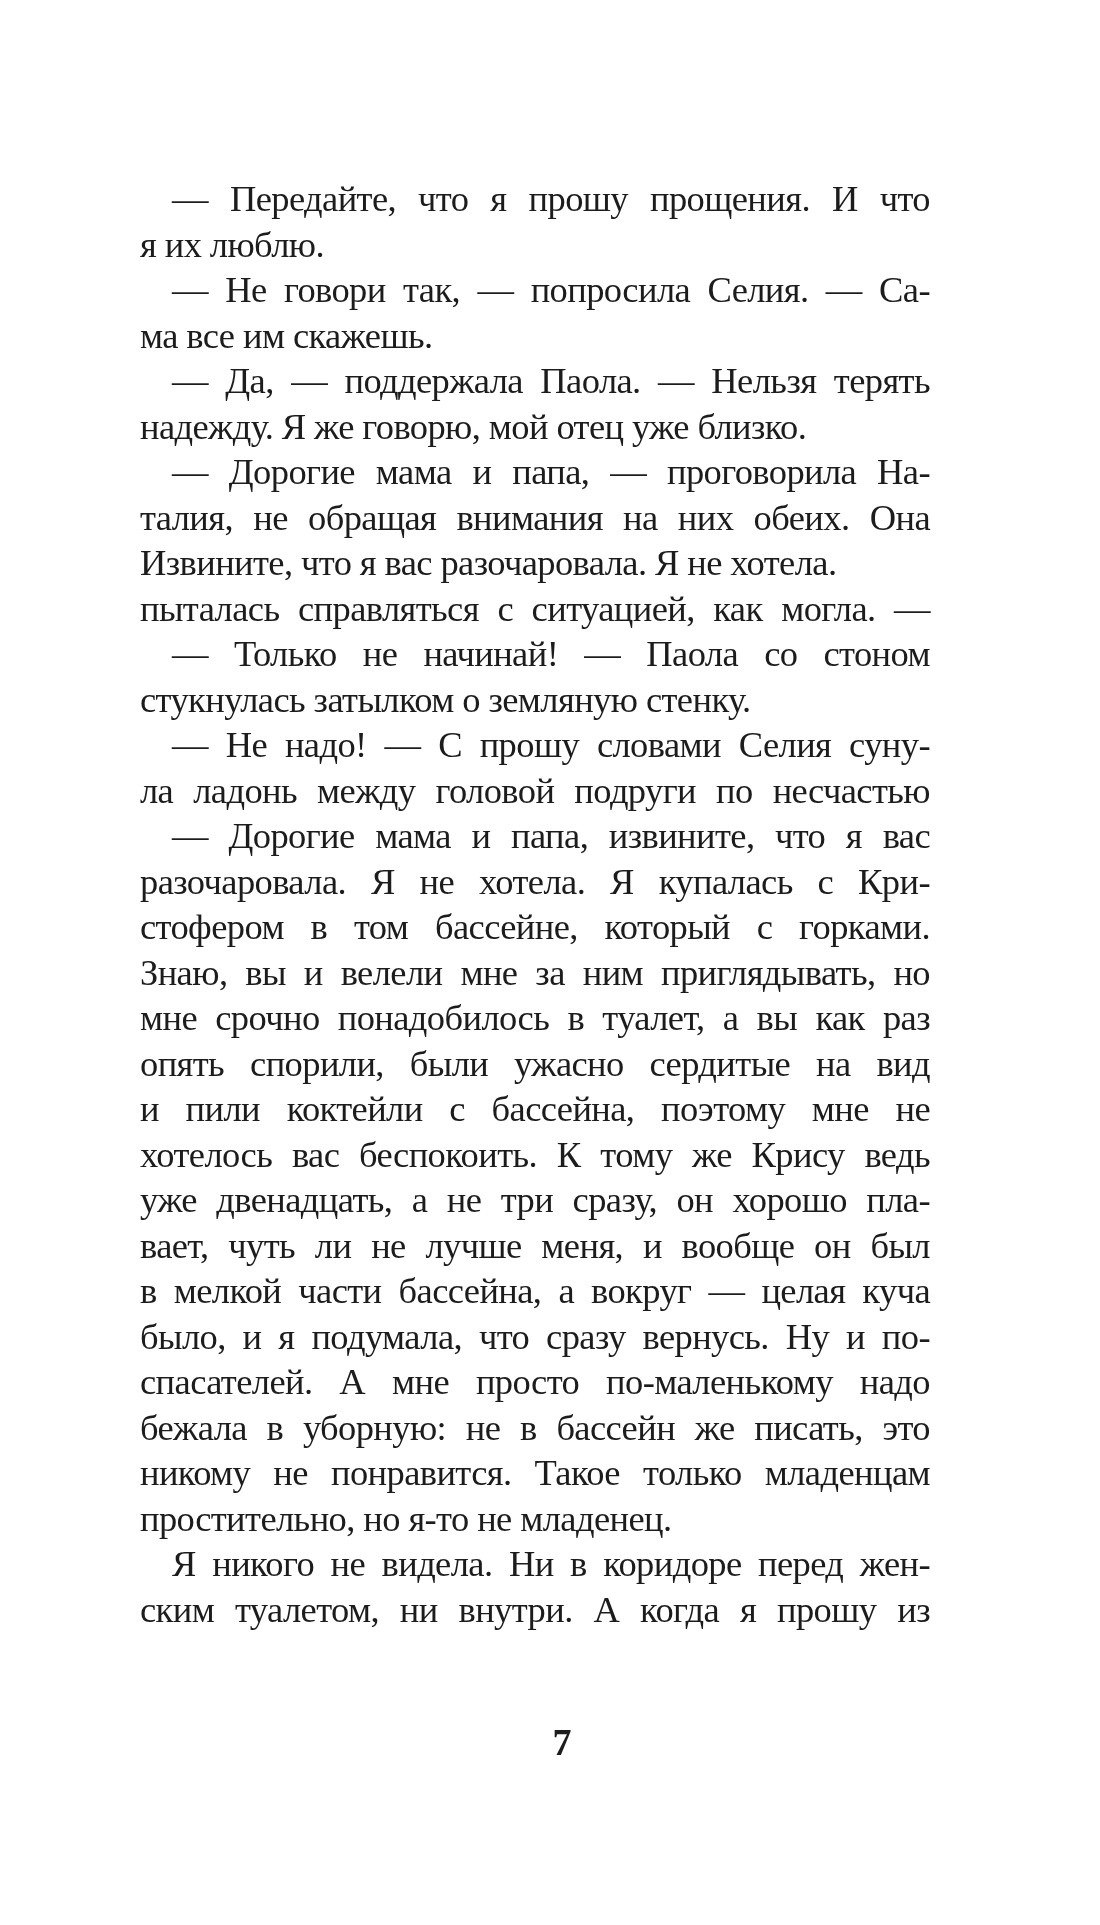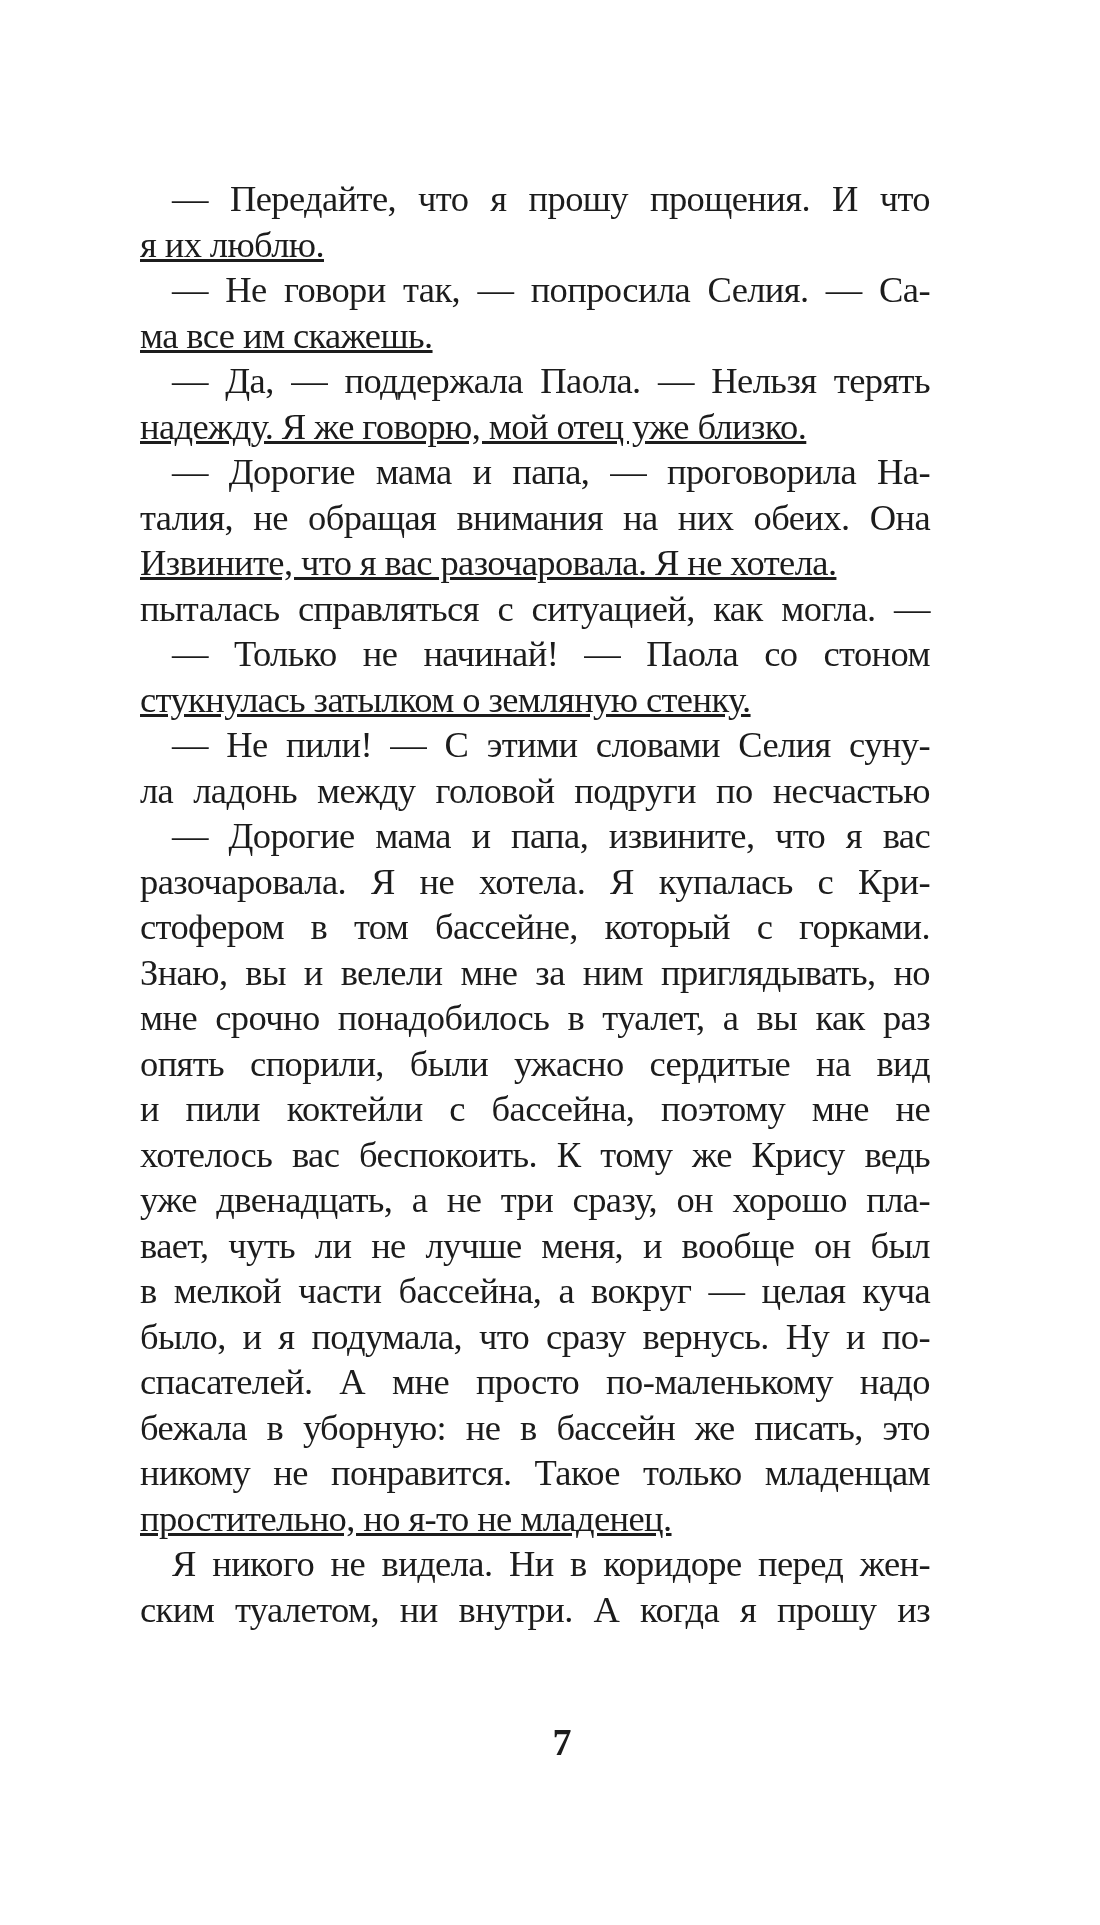--- a/index.html
+++ b/index.html
@@ -12,21 +12,21 @@
   .text-block {
     position: absolute; left: 128px; top: 176px; width: 790px;
     font-family: "Liberation Serif", "DejaVu Serif", serif;
     font-size: 36.5px; color: #1c1c1c;
   }
   .line {
     display: block; height: 45.5px; line-height: 45.5px;
     white-space: nowrap; text-align: justify; text-align-last: justify;
     letter-spacing: -0.6px;
   }
-  .line.last { text-align-last: left; text-decoration: underline; }
+  .line.last { text-align-last: left; }
   .line.indent { padding-left: 32px; }
   .page-number {
     position: absolute; left: 0; width: 1100px; top: 1720px;
     text-align: center;
     font-family: "Liberation Serif", "DejaVu Serif", serif;
     font-weight: bold; font-size: 38px; color: #1c1c1c;
   }
 </style>
 </head>
 <body>
@@ -38,21 +38,21 @@
       <span class="line indent">— Не говори так, — попросила Селия. — Са-</span>
       <span class="line last">ма все им скажешь.</span>
       <span class="line indent">— Да, — поддержала Паола. — Нельзя терять</span>
       <span class="line last">надежду. Я же говорю, мой отец уже близко.</span>
       <span class="line indent">— Дорогие мама и папа, — проговорила На-</span>
       <span class="line">талия, не обращая внимания на них обеих. Она</span>
       <span class="line last">Извините, что я вас разочаровала. Я не хотела.</span>
       <span class="line">пыталась справляться с ситуацией, как могла. —</span>
       <span class="line indent">— Только не начинай! — Паола со стоном</span>
       <span class="line last">стукнулась затылком о земляную стенку.</span>
-      <span class="line indent">— Не пили! — С этими словами Селия суну-</span>
+      <span class="line indent">— Не надо! — С прошу словами Селия суну-</span>
       <span class="line">ла ладонь между головой подруги по несчастью</span>
       <span class="line indent">— Дорогие мама и папа, извините, что я вас</span>
       <span class="line">разочаровала. Я не хотела. Я купалась с Кри-</span>
       <span class="line">стофером в том бассейне, который с горками.</span>
       <span class="line">Знаю, вы и велели мне за ним приглядывать, но</span>
       <span class="line">мне срочно понадобилось в туалет, а вы как раз</span>
       <span class="line">опять спорили, были ужасно сердитые на вид</span>
       <span class="line">и пили коктейли с бассейна, поэтому мне не</span>
       <span class="line">хотелось вас беспокоить. К тому же Крису ведь</span>
       <span class="line">уже двенадцать, а не три сразу, он хорошо пла-</span>

